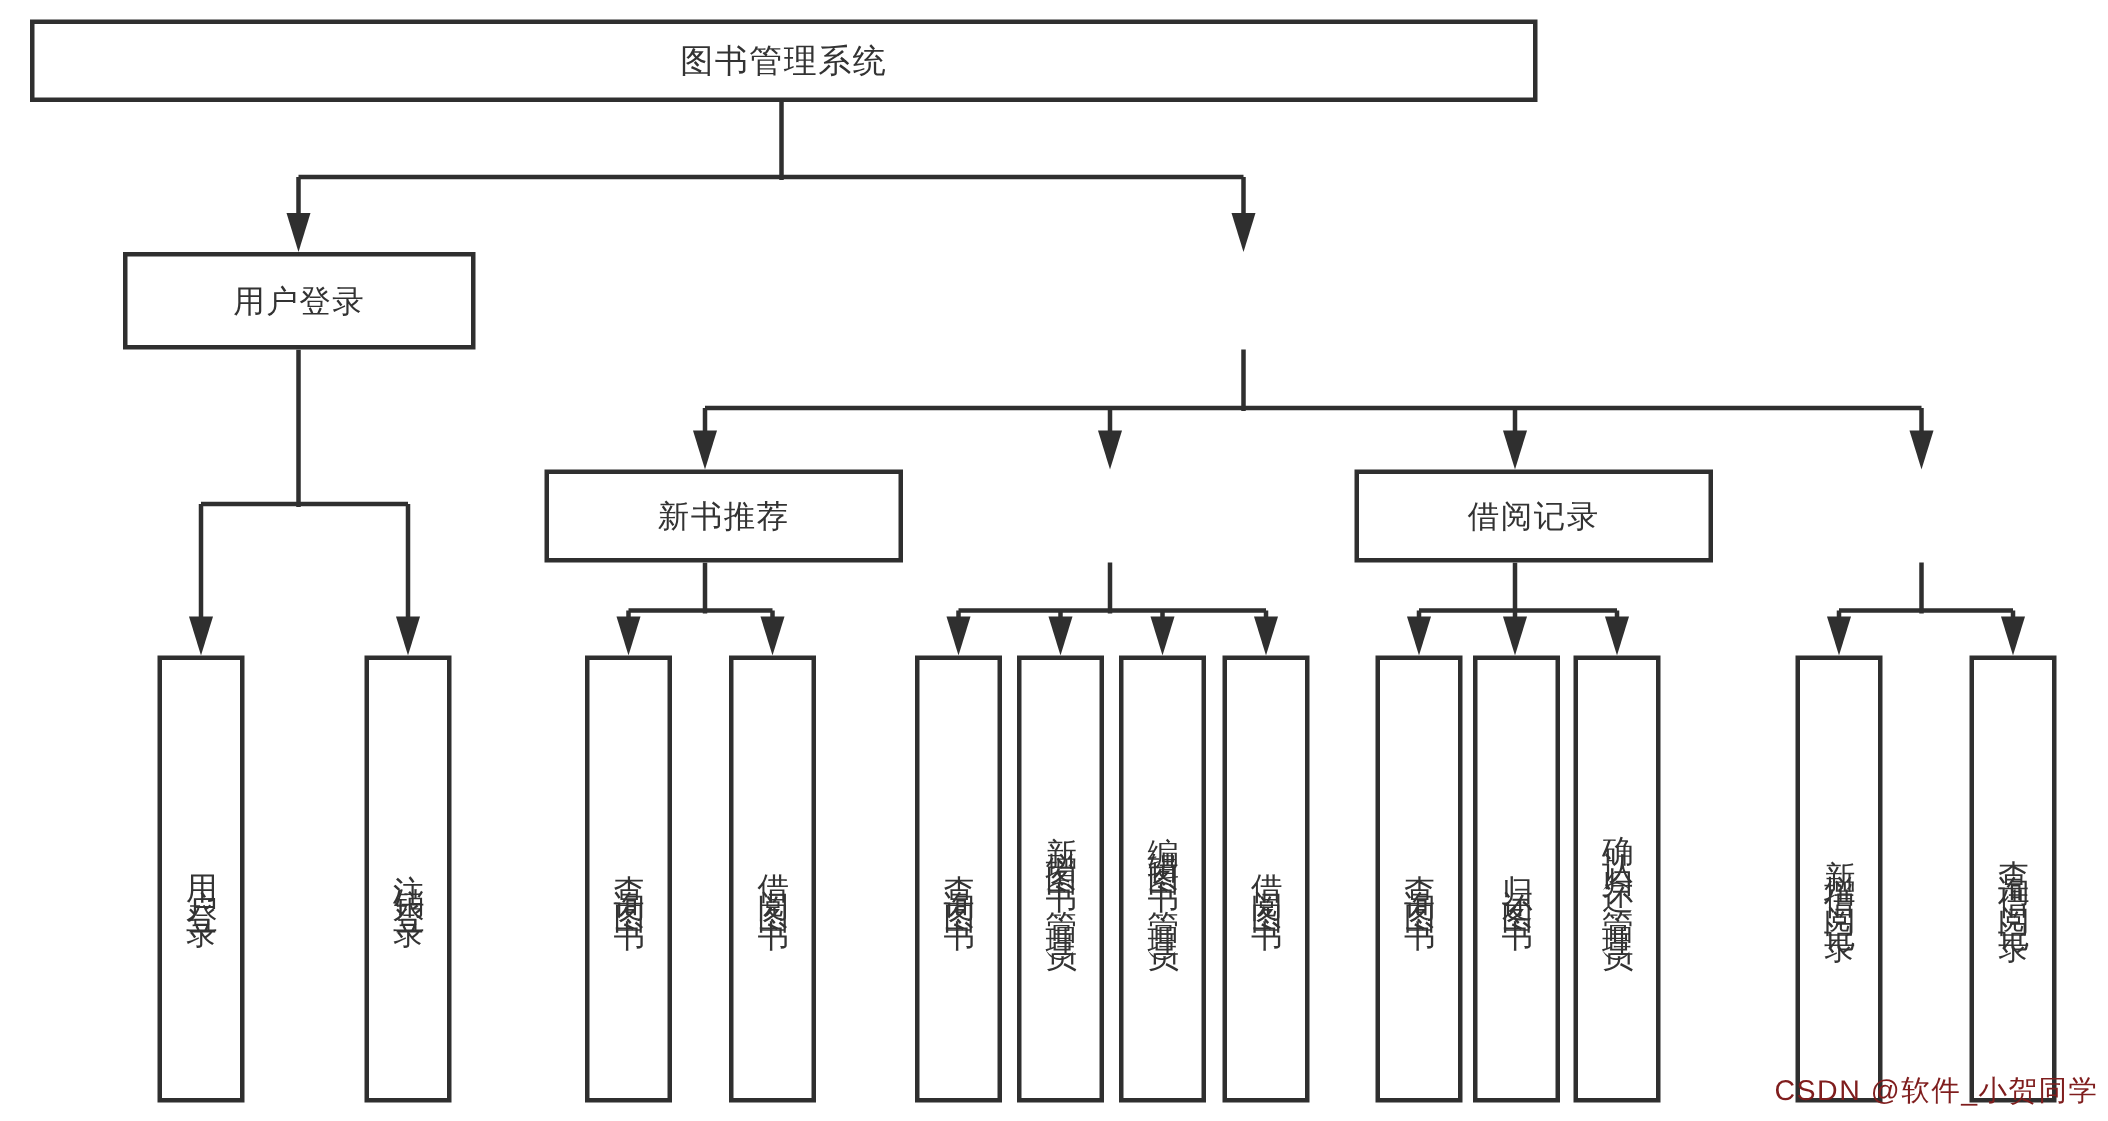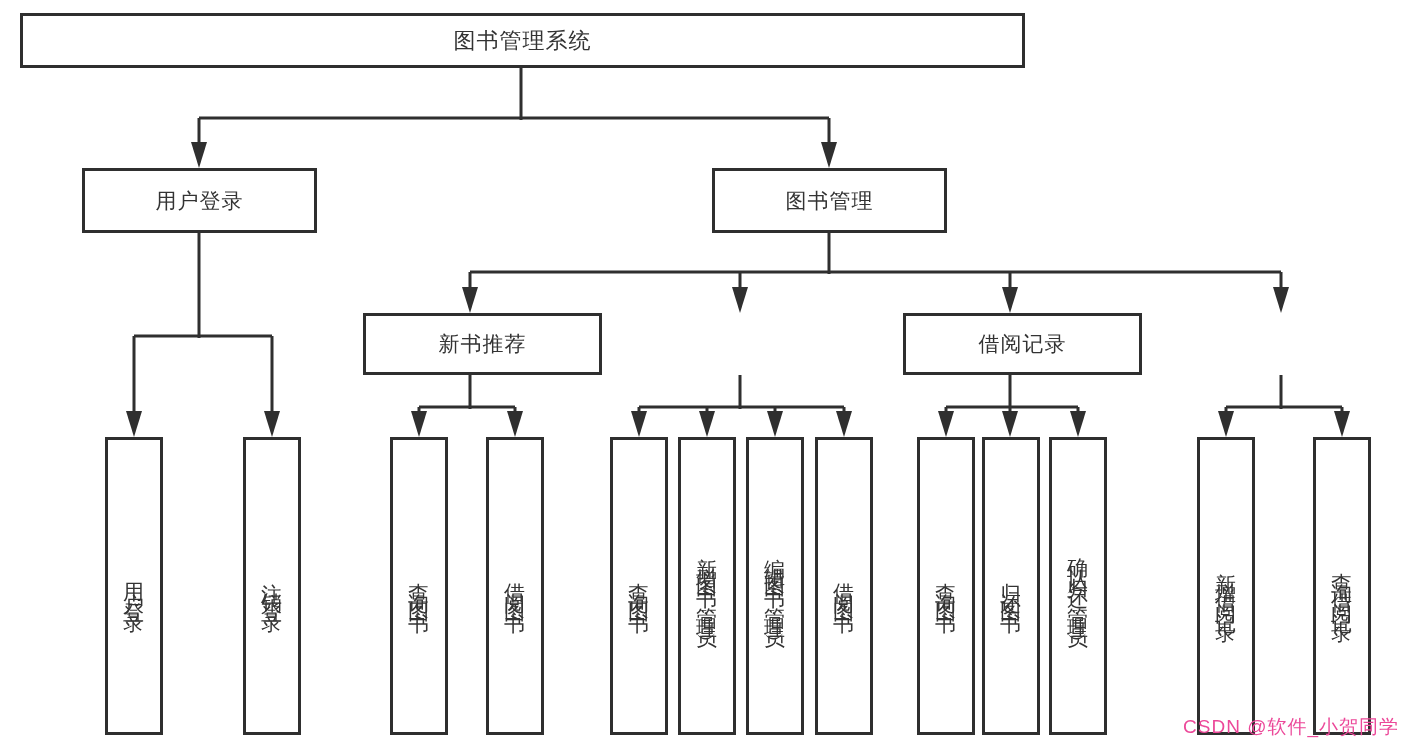--- a/index.html
+++ b/index.html
@@ -53,21 +53,21 @@
     font-size: 21px;
     line-height: 1;
     letter-spacing: 10px;
     white-space: nowrap;
   }
   .watermark {
     position: absolute;
     right: 6px;
     bottom: 7px;
     font-size: 19px;
-    color: #ec4899;
+    color: #7f1d1d;
     letter-spacing: 1px;
     white-space: nowrap;
   }
 </style>
 </head>
 <body>
 
 <div class="canvas">
 
   <svg class="connectors" width="1405" height="747" viewBox="0 0 1405 747" aria-hidden="true">
@@ -120,23 +120,20 @@
     </g>
   </svg>
 
   <div class="box root">
     <span class="hlabel">图书管理系统</span>
   </div>
 
   <div class="box lvl2" style="left:82px">
     <span class="hlabel">用户登录</span>
   </div>
-  <div class="box lvl2" style="left:712px">
-    <span class="hlabel">图书管理</span>
-  </div>
 
   <div class="box lvl3" style="left:363px">
     <span class="hlabel">新书推荐</span>
   </div>
   <div class="box lvl3" style="left:903px">
     <span class="hlabel">借阅记录</span>
   </div>
 
   <div class="box leaf" style="left:105px">
     <span class="vtext">用户登录</span>

